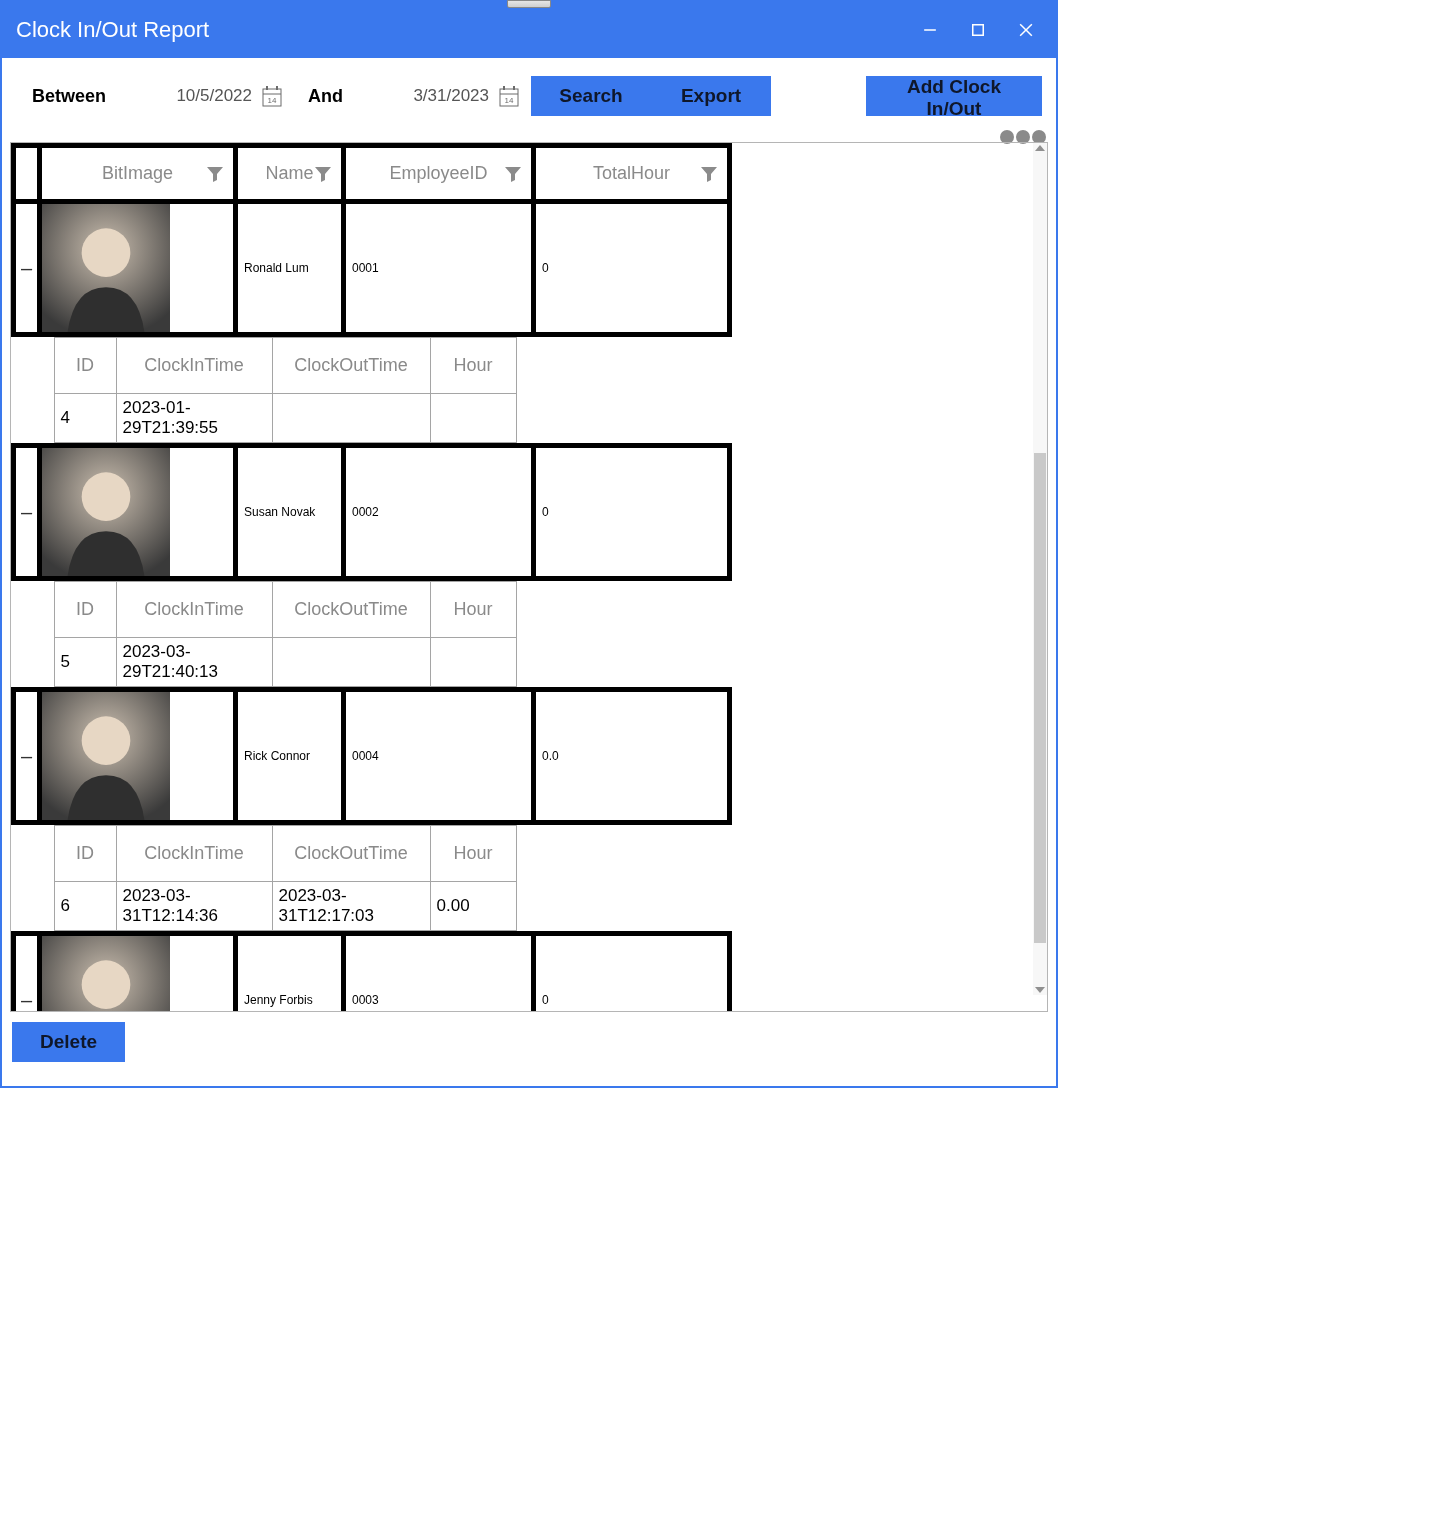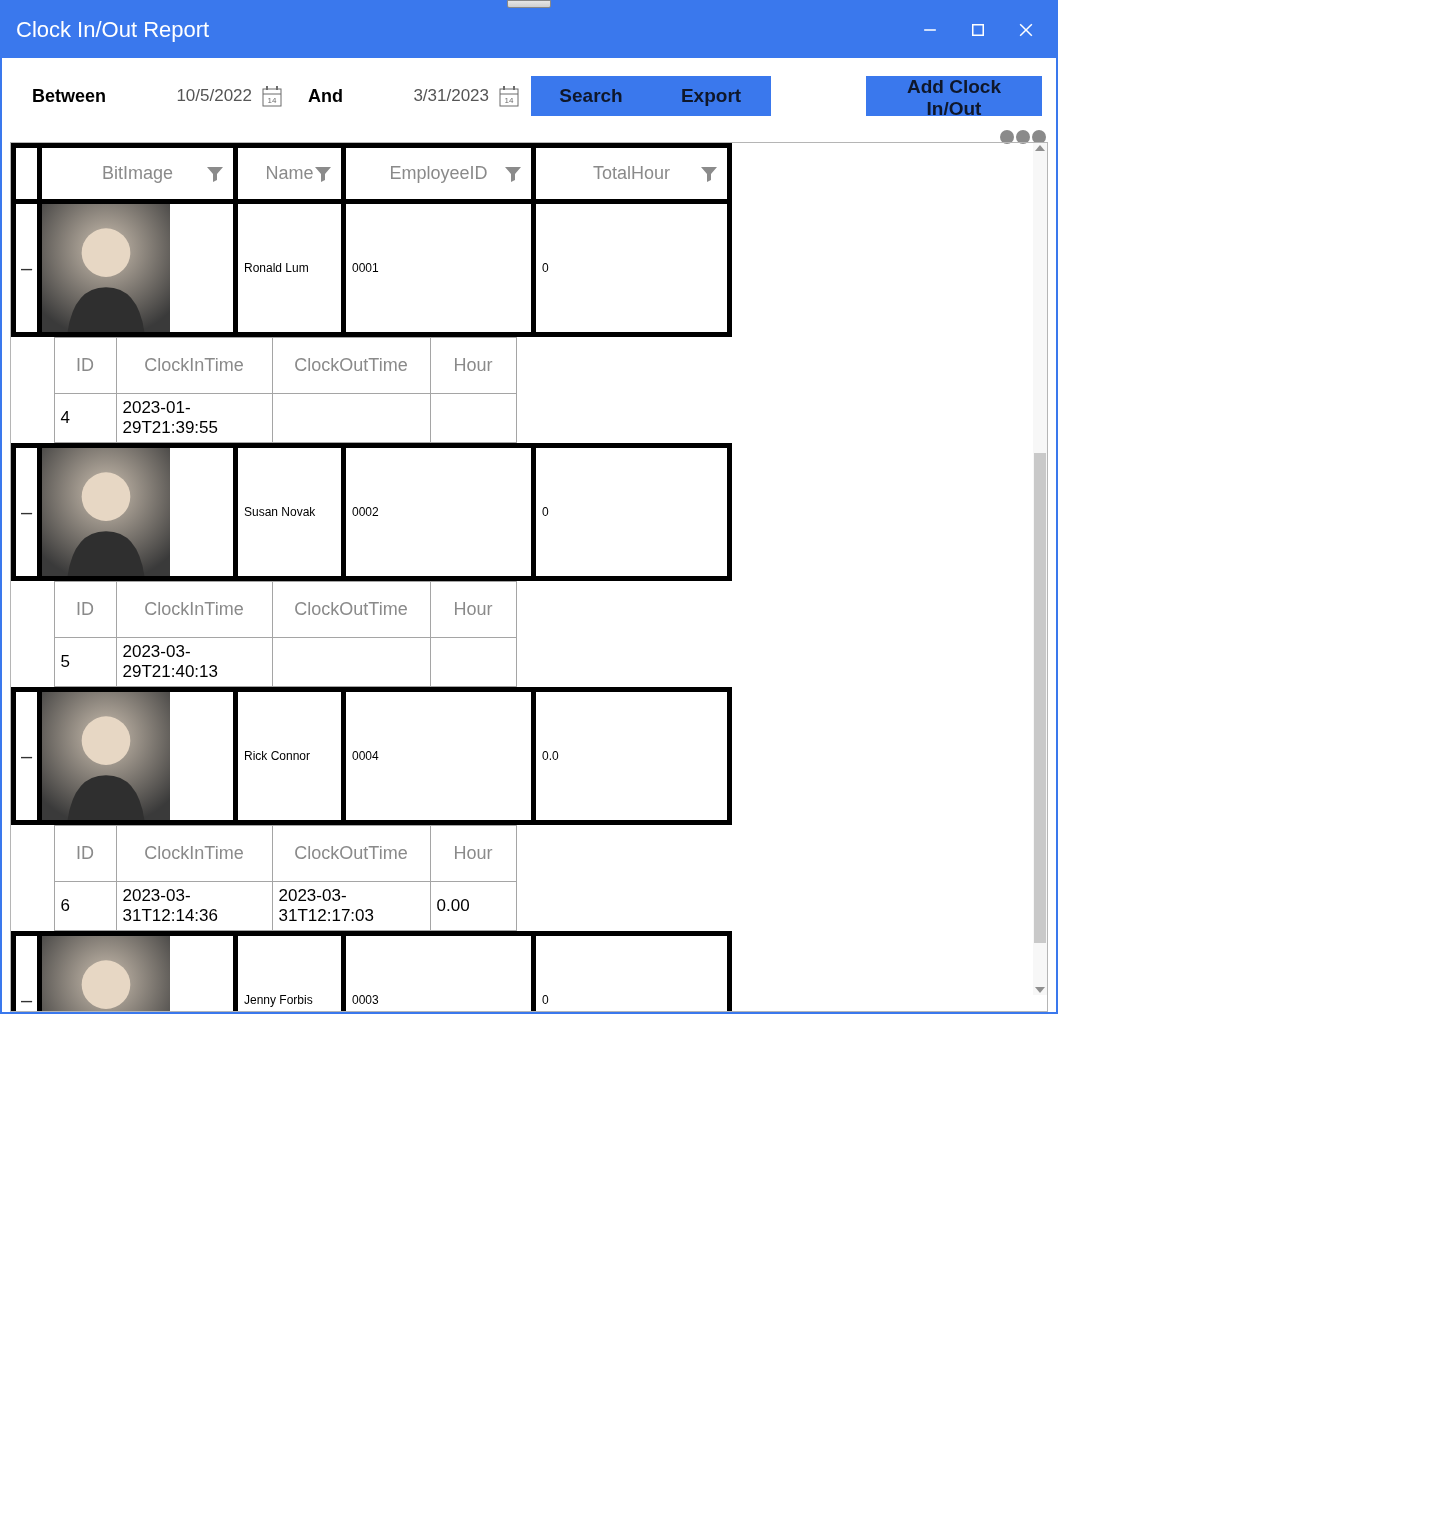--- a/index.html
+++ b/index.html
@@ -422,13 +422,16 @@
       </table>
 
       <div class="vscroll">
         <div class="arrow up"></div>
         <div class="thumb"></div>
         <div class="arrow down"></div>
       </div>
     </div>
   </div>
 
+  <div class="footer">
+    <button class="btn">Delete</button>
+  </div>
 </div>
 
 </body></html>

